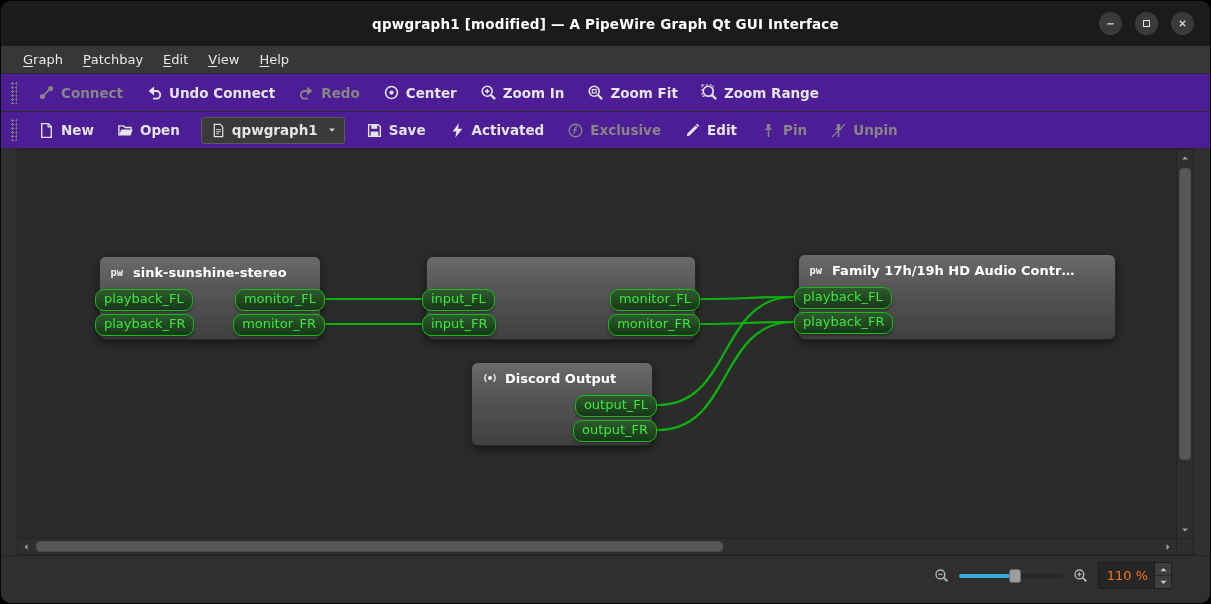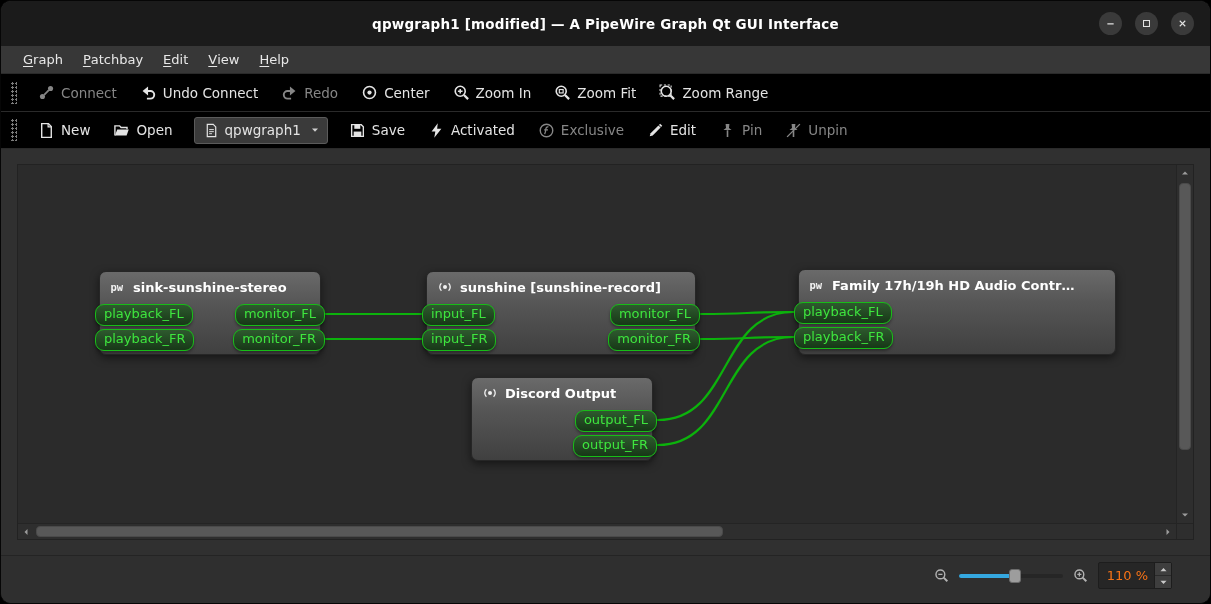--- a/index.html
+++ b/index.html
@@ -32,22 +32,22 @@
   .menubar{
     height:28px; flex:0 0 28px; background:#373737;
     display:flex; align-items:stretch; padding-left:12px;
     border-bottom:1px solid #2a2a2a;
   }
   .menu-item{ display:flex; align-items:center; padding:0 10px; color:#e8e8e8; }
   .menu-item u{ text-underline-offset:2px; }
 
   
   .toolbar{
-    background:#000000; display:flex; align-items:center;
-    gap:3px; padding:0 8px; border-bottom:1px solid #2a2a2a;
+    background:#4c1d95; display:flex; align-items:center;
+    gap:3px; padding:0 8px; border-bottom:1px solid #2a2a2a;font-weight:bold;
   }
   #toolbar-main{ height:38px; flex:0 0 38px; }
   #toolbar-file{ height:37px; flex:0 0 37px; }
   .tb-handle{
     width:6px; height:22px; margin:0 8px 0 2px;
     background-image:radial-gradient(circle at 1.5px 1.5px,#7c7c7c 1px,transparent 1.3px);
     background-size:4px 4px;
   }
   .tb-btn{
     display:flex; align-items:center; gap:6px; padding:5px 10px;
@@ -62,21 +62,21 @@
     margin:17px 8px; padding:0 4px 0 9px;
     border:1px solid #5b5b5b; border-radius:3px; background:#3a3a3a;
     color:#e4e4e4; font-size:13.5px;
   }
   .tb-combo .tb-icon svg{ width:15px; height:15px; }
   .combo-arrow{ display:inline-flex; width:16px; justify-content:center; color:#cfcfcf; }
   .combo-arrow svg{ width:12px; height:12px; }
 
   
   .scroll-frame{
-    flex:1; margin:15px 16px; display:grid;
+    flex:1; margin:0 16px; display:grid;
     grid-template-columns:1fr 17px; grid-template-rows:1fr 16px;
     border:1px solid #222222; background:#2b2b2b;
   }
   .canvas{ position:relative; grid-column:1; grid-row:1; background:#2b2b2b; overflow:hidden; }
   #wires{ position:absolute; inset:0; width:100%; height:100%; pointer-events:none; }
 
   .node{
     position:absolute; border-radius:7px;
     background:linear-gradient(180deg,#6a6a6a 0%,#565656 38%,#404040 100%);
     border:1px solid #262626;
@@ -349,29 +349,20 @@
               </svg>
             </span>
             <span class="node-title">sink-sunshine-stereo</span>
           </div>
           <div class="port in" style="top: 32px;">playback_FL</div>
           <div class="port in" style="top: 57px;">playback_FR</div>
           <div class="port out" style="top: 32px;">monitor_FL</div>
           <div class="port out" style="top: 57px;">monitor_FR</div>
         </div>
         <div class="node" style="left: 408px; top: 106px; width: 270px; height: 84px;">
-          <div class="node-header">
-            <span class="node-icon">
-              <svg viewBox="0 0 16 16">
-                <circle cx="8" cy="8" r="2" fill="currentColor"></circle>
-                <path d="M4.4 4.2 a5.3 5.3 0 0 0 0 7.6 M11.6 4.2 a5.3 5.3 0 0 1 0 7.6" fill="none" stroke="currentColor" stroke-width="1.3"></path>
-              </svg>
-            </span>
-            <span class="node-title">sunshine [sunshine-record]</span>
-          </div>
           <div class="port in" style="top: 32px;">input_FL</div>
           <div class="port in" style="top: 57px;">input_FR</div>
           <div class="port out" style="top: 32px;">monitor_FL</div>
           <div class="port out" style="top: 57px;">monitor_FR</div>
         </div>
         <div class="node" style="left: 780px; top: 104px; width: 318px; height: 86px;">
           <div class="node-header">
             <span class="node-icon">
               <svg viewBox="0 0 16 16">
                 <text x="0.5" y="12" font-size="10.5" font-weight="bold" fill="currentColor" font-family="DejaVu Sans Mono, monospace">pw</text>

